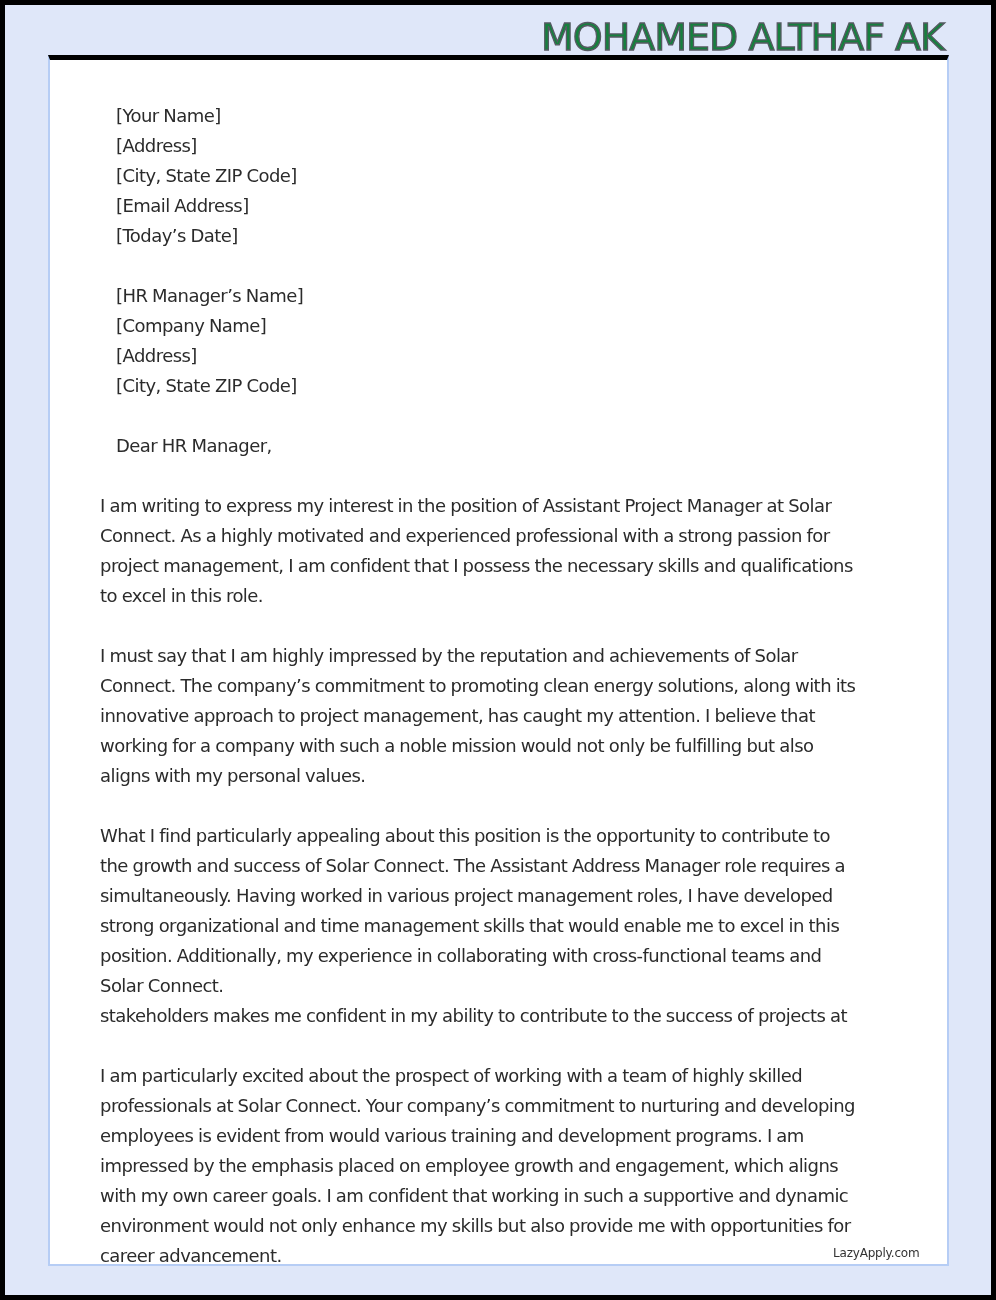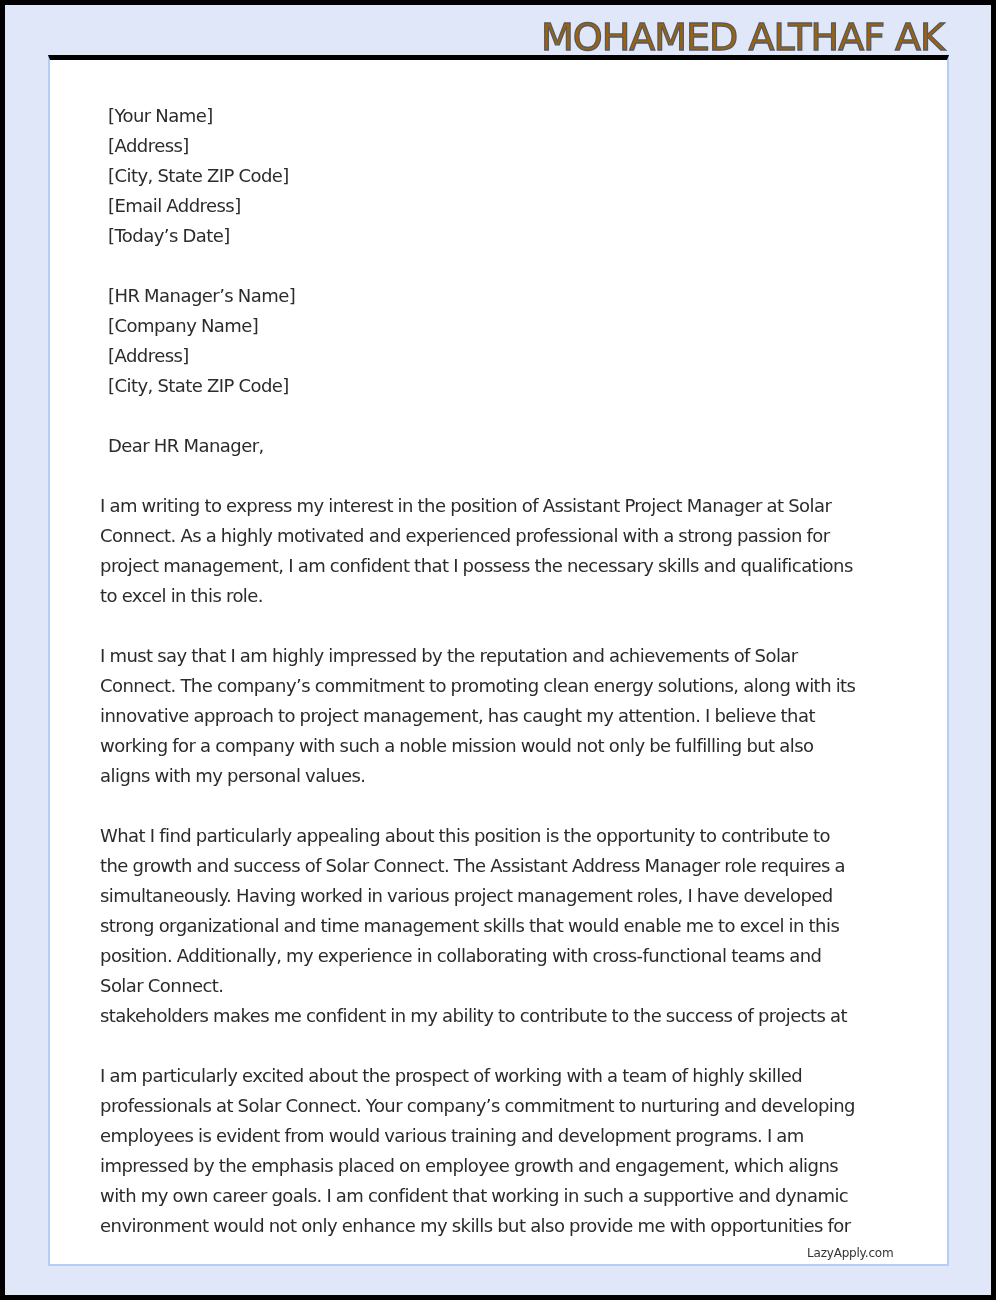--- a/index.html
+++ b/index.html
@@ -9,41 +9,41 @@
     font-family: "DejaVu Sans", sans-serif;
   }
   .frame {
     position: absolute; left: 5px; top: 5px; width: 986px; height: 1290px;
     background: #dfe7f9; overflow: hidden;
   }
   .name-header {
     position: absolute; right: 47px; top: 12px;
     font-family: "DejaVu Sans", sans-serif;
     font-size: 38px; letter-spacing: -1px; line-height: 40px;
-    color: #a16207;
+    color: #15803d;
     -webkit-text-stroke: 1.3px #555a62;
     white-space: nowrap;
   }
   .card {
     position: absolute; left: 43px; top: 50px; width: 897px; height: 1204px;
     background: #ffffff;
     border-left: 2px solid #b6cdf5; border-right: 2px solid #b6cdf5; border-bottom: 2px solid #b6cdf5;
     border-top: 5px solid #000;
   }
   .content {
     position: absolute; left: 95px; top: 96px; width: 800px;
     font-size: 18px; line-height: 30px; color: #2b2b2b;
     font-family: "DejaVu Sans", sans-serif;
     letter-spacing: -0.55px; word-spacing: -0.5px;
   }
   .line { display: block; white-space: nowrap; }
-  .block { margin: 0 0 30px 8px; }
+  .block { margin: 0 0 30px 16px; }
   p { margin: 0 0 30px 0; }
   .watermark {
-    position: absolute; left: 802px; top: 1241px;
+    position: absolute; left: 828px; top: 1241px;
     font-size: 12px; color: #333; font-family: "DejaVu Sans", sans-serif;
     letter-spacing: -0.2px;
   }
 </style>
 </head>
 <body>
 
 <div class="frame">
   <div class="name-header">MOHAMED ALTHAF AK</div>
 
@@ -94,17 +94,18 @@
       <span class="line">stakeholders makes me confident in my ability to contribute to the success of projects at</span>
     </p>
 
     <p>
       <span class="line">I am particularly excited about the prospect of working with a team of highly skilled</span>
       <span class="line">professionals at Solar Connect. Your company’s commitment to nurturing and developing</span>
       <span class="line">employees is evident from would various training and development programs. I am</span>
       <span class="line">impressed by the emphasis placed on employee growth and engagement, which aligns</span>
       <span class="line">with my own career goals. I am confident that working in such a supportive and dynamic</span>
       <span class="line">environment would not only enhance my skills but also provide me with opportunities for</span>
+      <span class="line">career advancement.</span>
     </p>
   </div>
 
   <div class="watermark">LazyApply.com</div>
 </div>
 
 </body></html>

